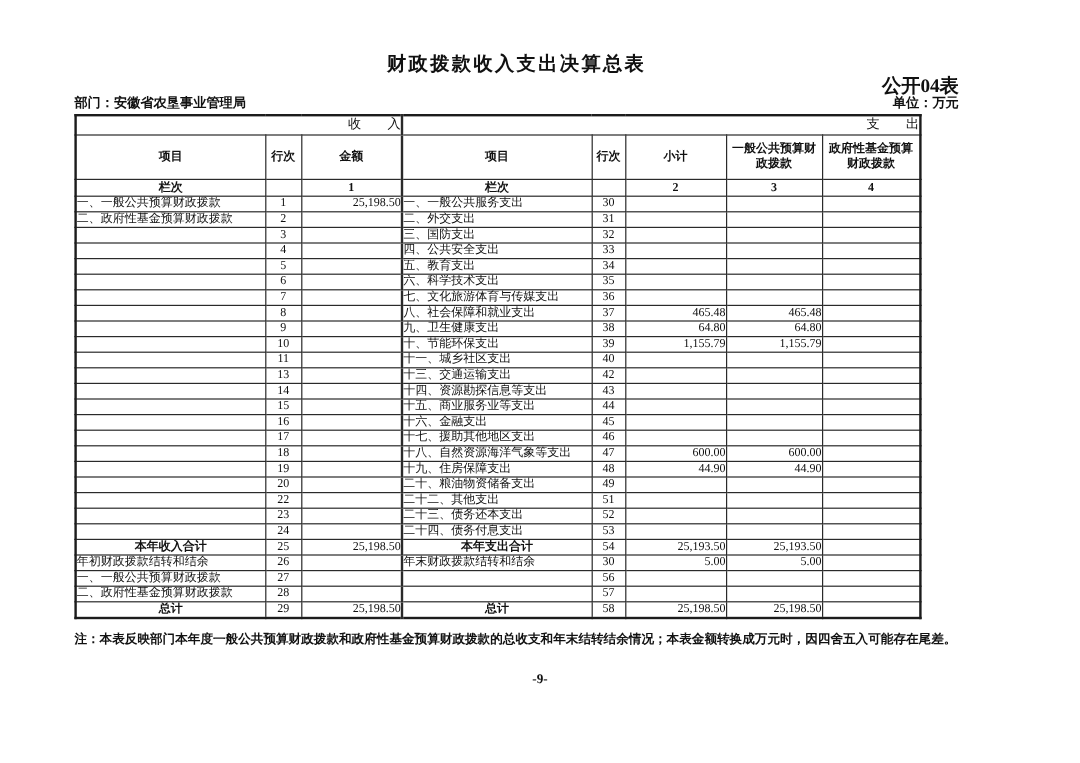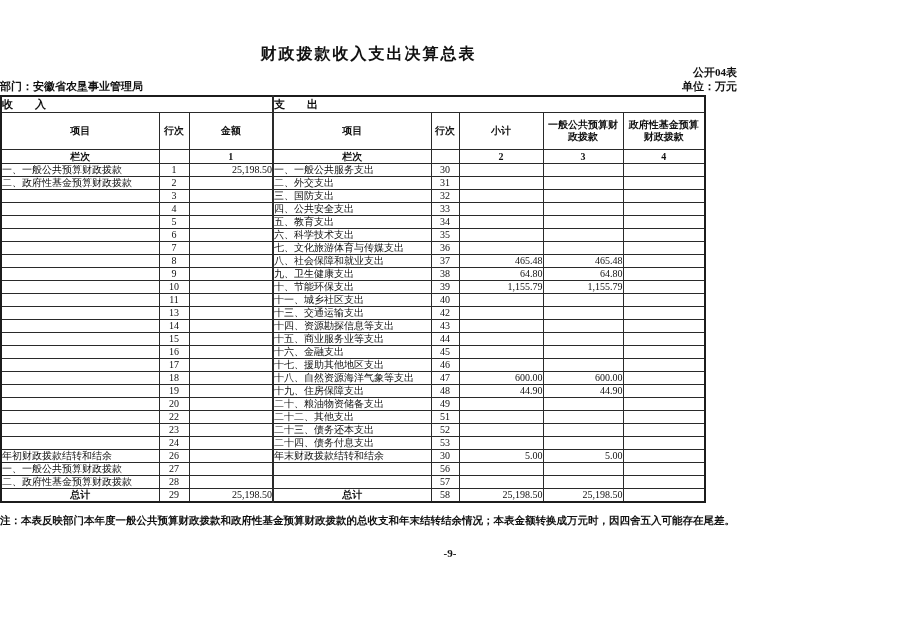--- a/index.html
+++ b/index.html
@@ -12,33 +12,34 @@
     color: #111111;
   }
   .page {
     position: relative;
     width: 900px;
     height: 636px;
     overflow: hidden;
   }
   .container {
     width: 737px;
+    margin-left: 62px;
     padding-top: 45px;
   }
   .title {
     margin: 0;
     text-align: center;
     font-size: 16px;
     font-weight: bold;
     letter-spacing: 2px;
     line-height: 17px;
   }
   .form-code {
     text-align: right;
-    font-size: 11px;
+    font-size: 16px;
     font-weight: bold;
     line-height: 13px;
     margin-top: 4px;
   }
   .meta-row {
     display: flex;
     justify-content: space-between;
     font-size: 11px;
     font-weight: bold;
     line-height: 13px;
@@ -54,22 +55,22 @@
   table.budget th, table.budget td {
     border: 1px solid #2a2a2a;
     padding: 0;
     overflow: hidden;
     white-space: nowrap;
     box-sizing: border-box;
   }
   tr.sec-head th {
     height: 16px;
     font-size: 11px;
-    font-weight: bold;
-    text-align: left;
+    font-weight: normal;
+    text-align: right;
     line-height: 15px;
   }
   tr.col-head th {
     height: 37px;
     font-size: 10px;
     font-weight: bold;
     text-align: center;
     white-space: normal;
     line-height: 12px;
     padding: 0 2px;
@@ -373,20 +374,30 @@
             <td class="item"></td>
             <td class="line">24</td>
             <td class="num"></td>
             <td class="item sec">二十四、债务付息支出</td>
             <td class="line">53</td>
             <td class="num"></td>
             <td class="num"></td>
             <td class="num"></td>
           </tr>
           <tr>
+            <td class="item emph">本年收入合计</td>
+            <td class="line">25</td>
+            <td class="num">25,198.50</td>
+            <td class="item sec emph">本年支出合计</td>
+            <td class="line">54</td>
+            <td class="num">25,193.50</td>
+            <td class="num">25,193.50</td>
+            <td class="num"></td>
+          </tr>
+          <tr>
             <td class="item">年初财政拨款结转和结余</td>
             <td class="line">26</td>
             <td class="num"></td>
             <td class="item sec">年末财政拨款结转和结余</td>
             <td class="line">30</td>
             <td class="num">5.00</td>
             <td class="num">5.00</td>
             <td class="num"></td>
           </tr>
           <tr>

